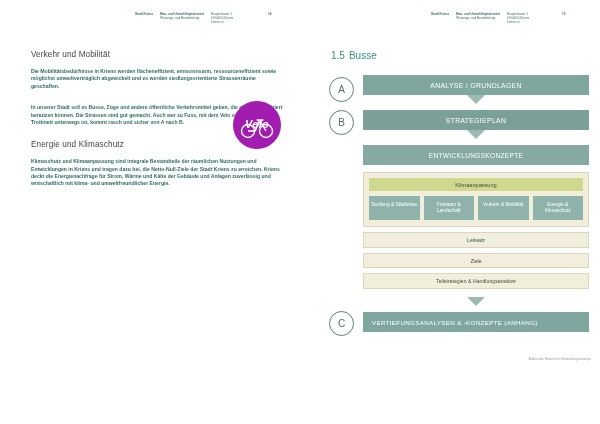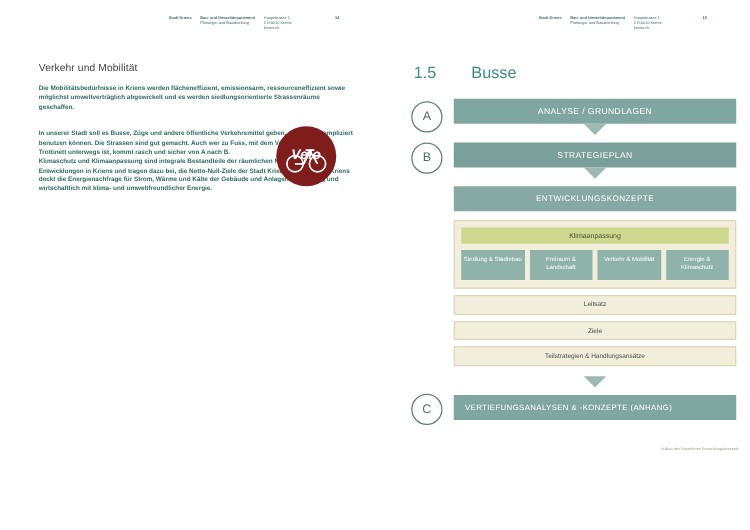--- a/index.html
+++ b/index.html
@@ -61,25 +61,25 @@
     margin: 0;
     width: 252px;
   }
   .gap-a { height: 14px; }
 
   .energie-head { margin-top: 14px; }
 
   
   .badge {
     position: absolute;
-    left: 210px;
+    left: 222px;
     top: 101px;
     width: 48px; height: 48px;
     border-radius: 50%;
-    background: #7f1d1d;
+    background: #a21caf;
     display: flex; align-items: center; justify-content: center;
   }
   .badge .inner {
     position: relative;
     width: 40px; height: 40px;
     display: flex; align-items: center; justify-content: center;
   }
   .badge .word {
     position: absolute;
     top: 13px; left: 0; right: 0;
@@ -93,24 +93,24 @@
   .badge svg { position: absolute; top: 0; left: 0; }
 
   
   .rcol {
     position: absolute;
     left: 318px;
     top: 50px;
     width: 264px;
   }
   .sec-no {
-    font-size: 13px;
+    font-size: 10px;
     color: #3d8d81;
     display: flex;
-    gap: 28px;
+    gap: 4px;
     margin: 0 0 14px 2px;
   }
 
   .flow { position: relative; width: 264px; }
 
   .band {
     position: relative;
     color: #ffffff;
     font-size: 6.8px;
     letter-spacing: .35px;
@@ -235,20 +235,21 @@
       <span>kriens.ch</span>
     </div>
     <div class="pg">15</div>
   </div>
 
   <div class="lcol">
     <h2 class="h2">Verkehr und Mobilität</h2>
     <p class="body">Die Mobilitätsbedürfnisse in Kriens werden flächeneffizient, emissionsarm, ressourceneffizient sowie möglichst umweltverträglich abgewickelt und es werden siedlungsorientierte Strassenräume geschaffen.</p>
     <div class="gap-a"></div>
     <p class="body">In unserer Stadt soll es Busse, Züge und andere öffentliche Verkehrsmittel geben, die alle unkompliziert benutzen können. Die Strassen sind gut gemacht. Auch wer zu Fuss, mit dem Velo oder mit dem Trottinett unterwegs ist, kommt rasch und sicher von A nach B.</p>
+    <h2 class="h2 energie-head">Energie und Klimaschutz</h2>
     <p class="body">Klimaschutz und Klimaanpassung sind integrale Bestandteile der räumlichen Nutzungen und Entwicklungen in Kriens und tragen dazu bei, die Netto-Null-Ziele der Stadt Kriens zu erreichen. Kriens deckt die Energienachfrage für Strom, Wärme und Kälte der Gebäude und Anlagen zuverlässig und wirtschaftlich mit klima- und umweltfreundlicher Energie.</p>
   </div>
 
   <div class="badge">
     <div class="inner">
       <svg width="40" height="40" viewBox="0 0 40 40">
         <circle cx="11" cy="26" r="6.5" fill="none" stroke="#ffffff" stroke-width="1.4"></circle>
         <circle cx="29" cy="26" r="6.5" fill="none" stroke="#ffffff" stroke-width="1.4"></circle>
         <path d="M11 26 L18 26 L23 16 L29 26" fill="none" stroke="#ffffff" stroke-width="1.4" stroke-linejoin="round"></path>
         <path d="M18 26 L22 16" fill="none" stroke="#ffffff" stroke-width="1.4"></path>

